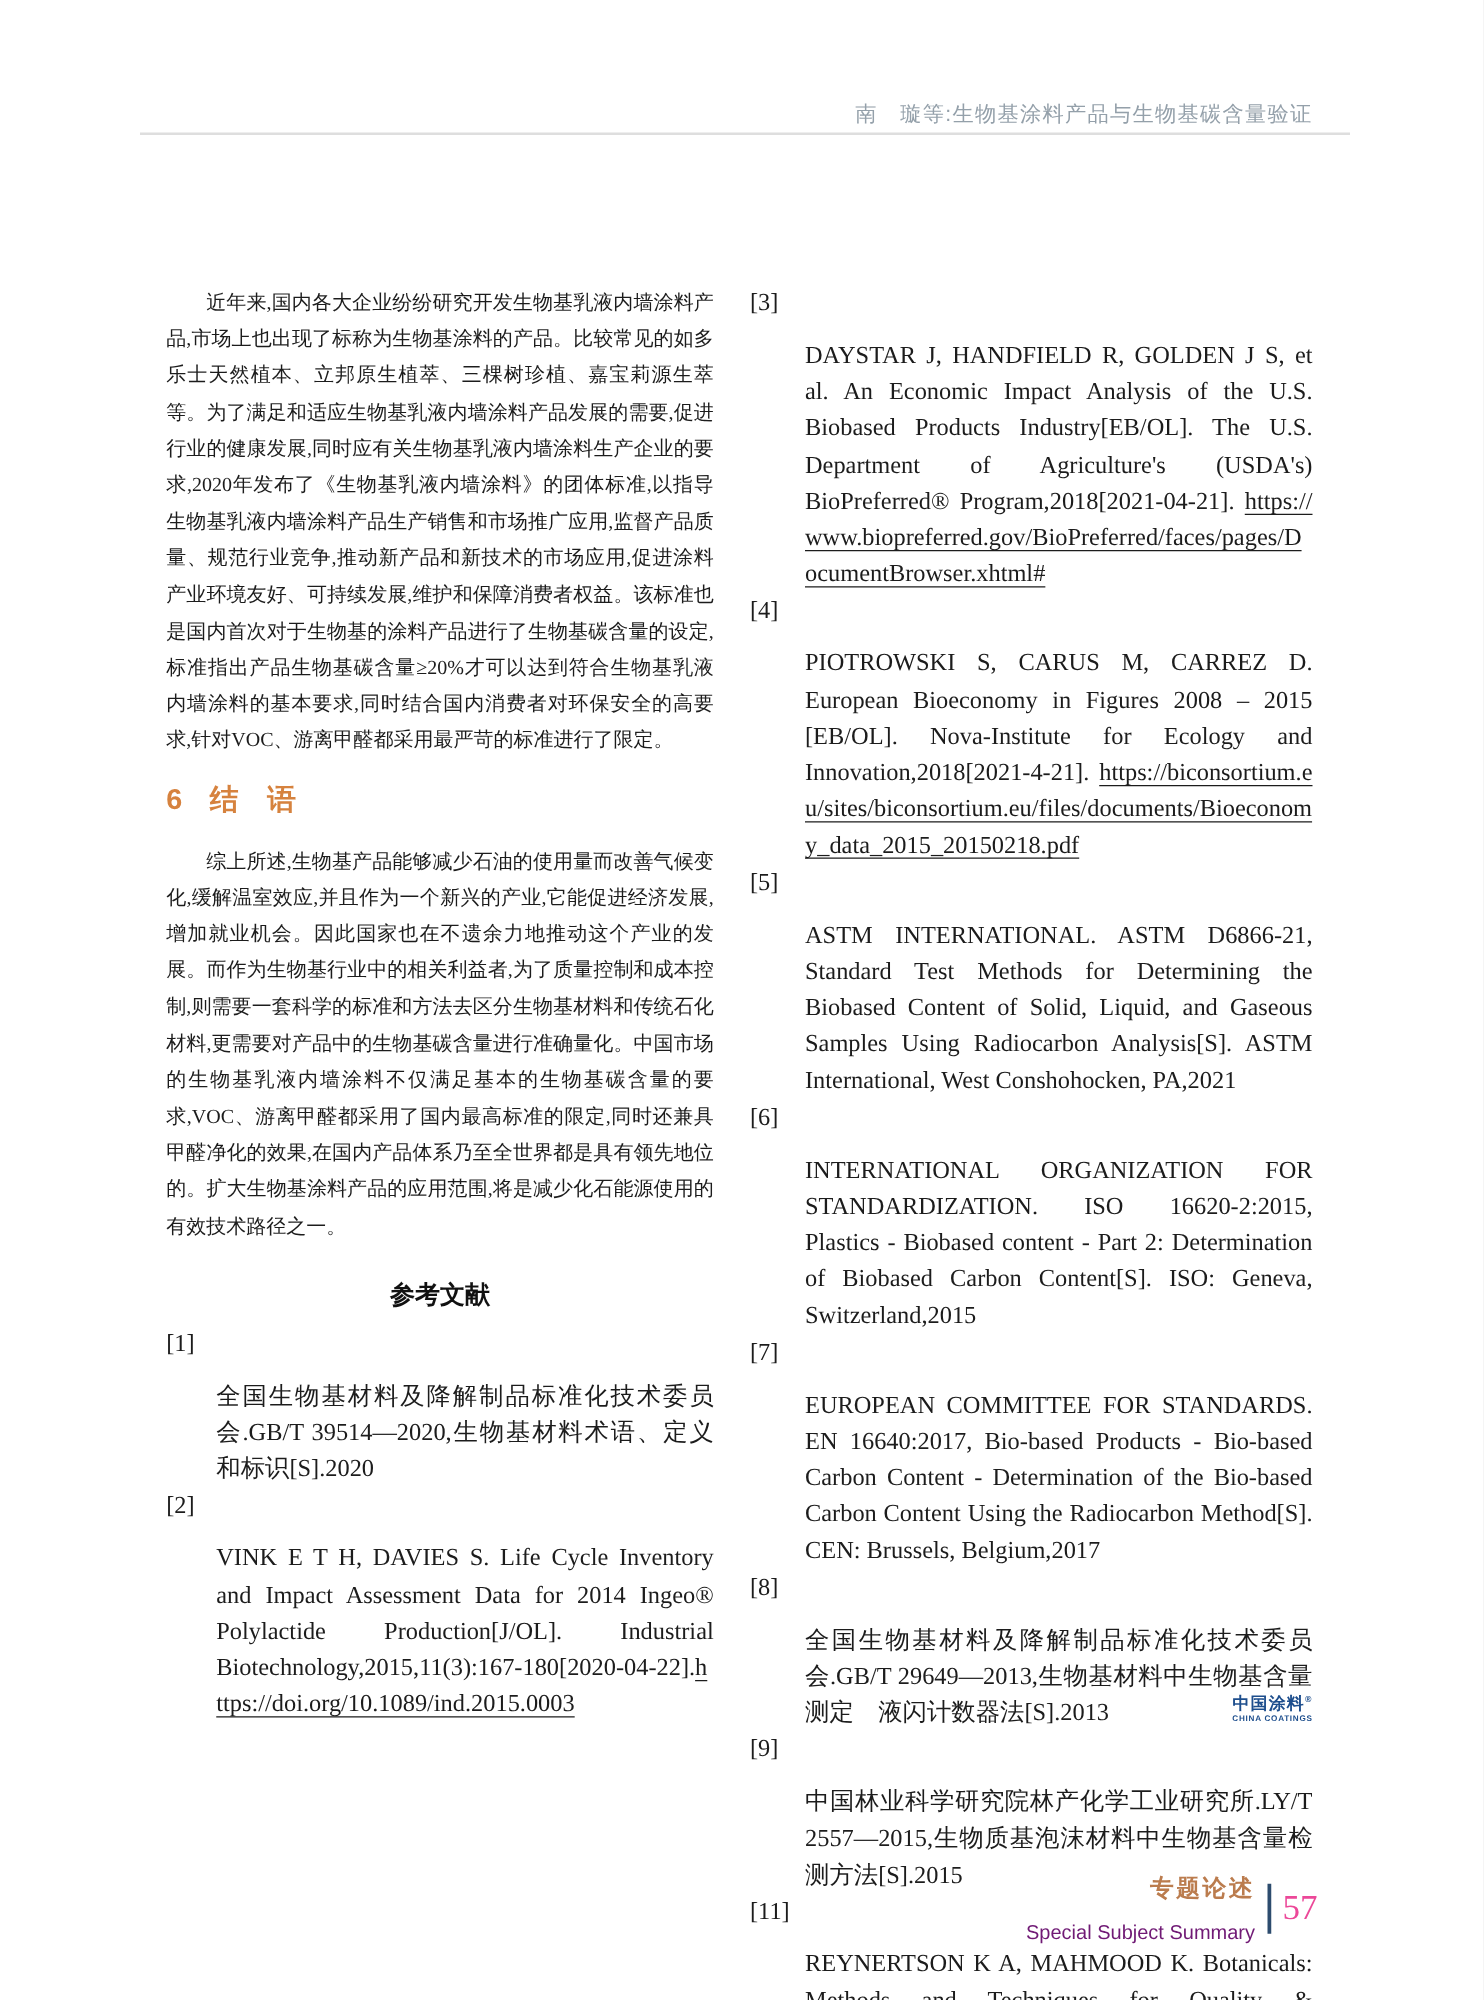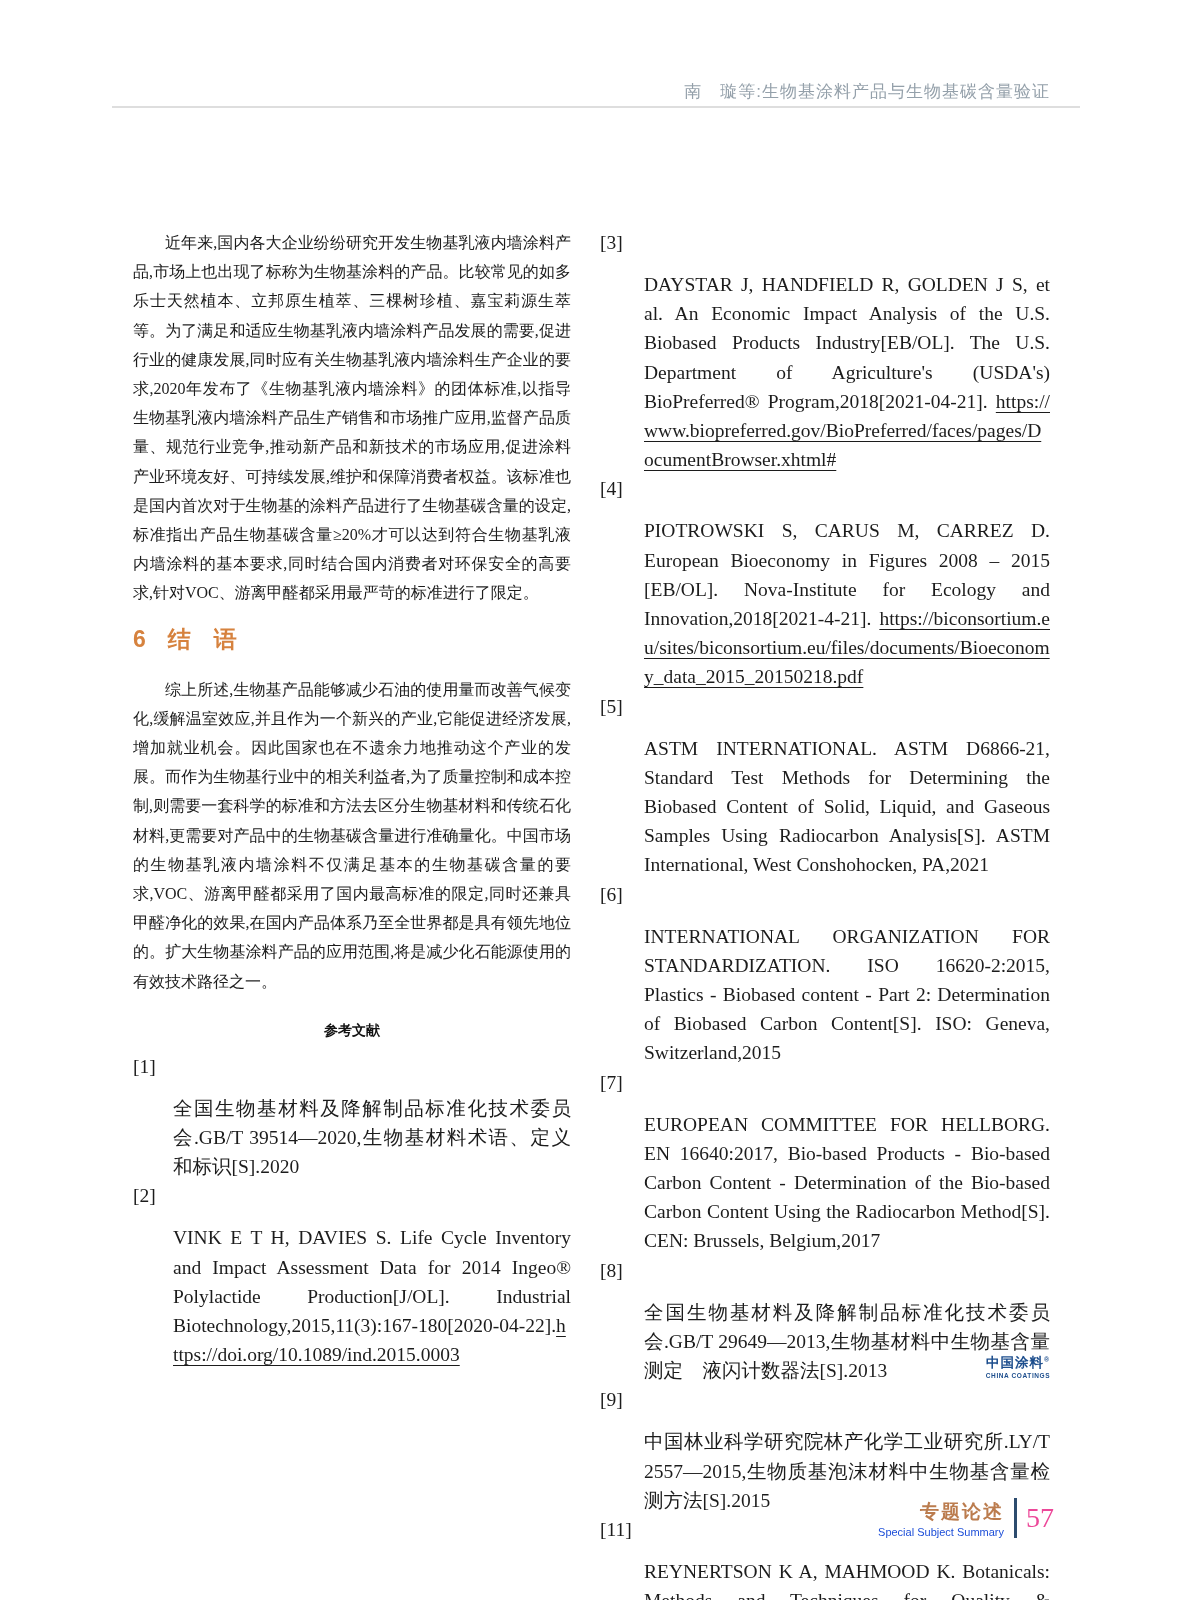--- a/index.html
+++ b/index.html
@@ -52,21 +52,21 @@
     font-family: "Liberation Sans", "DejaVu Sans", sans-serif;
     font-size: 23px;
     font-weight: bold;
     color: #d6823e;
   }
   .section-heading .sec-num { margin-right: 22px; }
   .refs-heading {
     margin-top: 26px;
     margin-bottom: 12px;
     text-align: center;
-    font-size: 14px;
+    font-size: 20px;
     font-weight: bold;
     color: #111;
   }
   .ref-list { list-style: none; }
   .ref-item {
     display: flex;
     font-size: 19.5px;
     line-height: 29.2px;
   }
   .ref-num { flex: 0 0 40px; }
@@ -112,23 +112,23 @@
   .footer-labels { text-align: right; }
   .footer-cn {
     font-family: "Liberation Sans", "DejaVu Sans", sans-serif;
     font-size: 19px;
     font-weight: bold;
     color: #bb7c4e;
     letter-spacing: 2px;
   }
   .footer-en {
     font-family: "Liberation Sans", "DejaVu Sans", sans-serif;
-    font-size: 11px;
-    color: #1d4ed8;
-    margin-top: 1px;
+    font-size: 16px;
+    color: #701a75;
+    margin-top: 14px;
     white-space: nowrap;
   }
   .footer-bar {
     width: 3px;
     height: 40px;
     background: #2d4c6e;
     margin: 0 9px 0 10px;
   }
   .footer-page {
     font-size: 28px;
@@ -182,21 +182,21 @@
       <li class="ref-item">
         <span class="ref-num">[5]</span>
         <span class="ref-body"><span>ASTM INTERNATIONAL. ASTM D6866-21, Standard Test Methods for Determining the Biobased Content of Solid, Liquid, and Gaseous Samples Using Radiocarbon Analysis[S]. ASTM International, West Conshohocken, PA,2021</span><span class="ref-url"></span></span>
       </li>
       <li class="ref-item">
         <span class="ref-num">[6]</span>
         <span class="ref-body"><span>INTERNATIONAL ORGANIZATION FOR STANDARDIZATION. ISO 16620-2:2015, Plastics - Biobased content - Part 2: Determination of Biobased Carbon Content[S]. ISO: Geneva, Switzerland,2015</span><span class="ref-url"></span></span>
       </li>
       <li class="ref-item">
         <span class="ref-num">[7]</span>
-        <span class="ref-body"><span>EUROPEAN COMMITTEE FOR HELLBORG. EN 16640:2017, Bio-based Products - Bio-based Carbon Content - Determination of the Bio-based Carbon Content Using the Radiocarbon Method[S]. CEN: Brussels, Belgium,2017</span><span class="ref-url"></span></span>
+        <span class="ref-body"><span>EUROPEAN COMMITTEE FOR STANDARDS. EN 16640:2017, Bio-based Products - Bio-based Carbon Content - Determination of the Bio-based Carbon Content Using the Radiocarbon Method[S]. CEN: Brussels, Belgium,2017</span><span class="ref-url"></span></span>
       </li>
       <li class="ref-item">
         <span class="ref-num">[8]</span>
         <span class="ref-body"><span>全国生物基材料及降解制品标准化技术委员会.GB/T 29649—2013,生物基材料中生物基含量测定　液闪计数器法[S].2013</span><span class="ref-url"></span></span>
       </li>
       <li class="ref-item">
         <span class="ref-num">[9]</span>
         <span class="ref-body"><span>中国林业科学研究院林产化学工业研究所.LY/T 2557—2015,生物质基泡沫材料中生物基含量检测方法[S].2015</span><span class="ref-url"></span></span>
       </li>
       <li class="ref-item">

